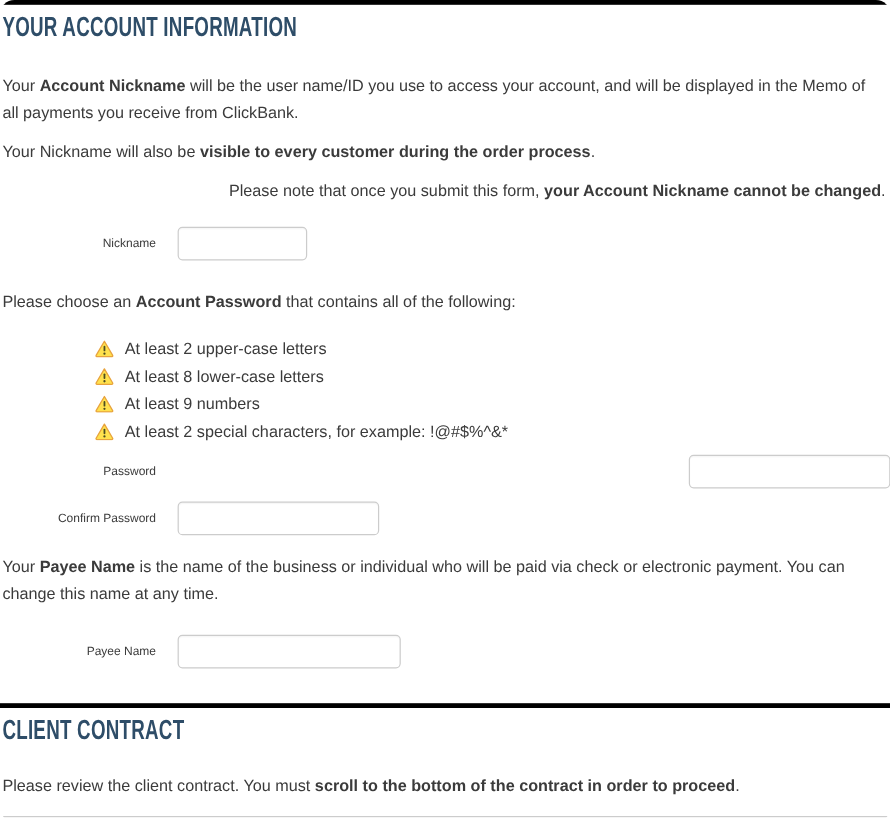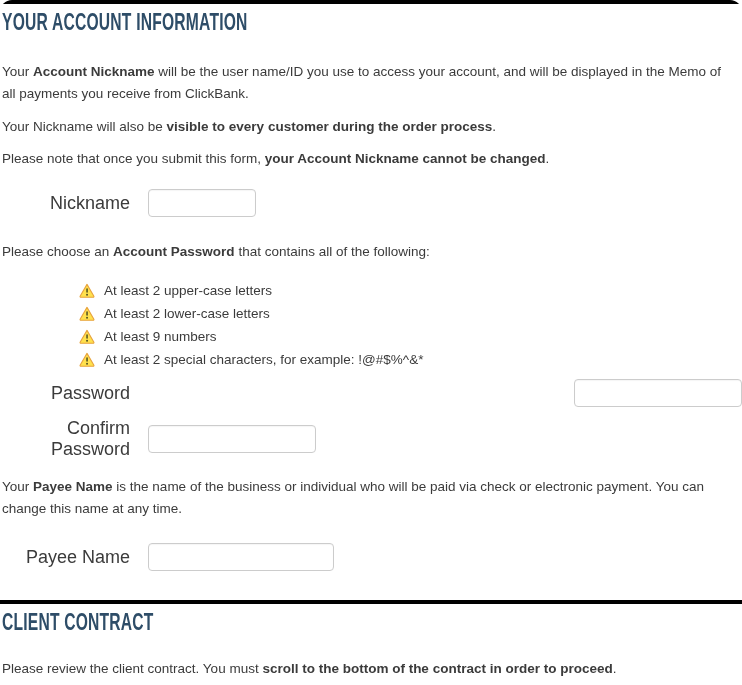--- a/index.html
+++ b/index.html
@@ -42,29 +42,29 @@
     letter-spacing: 0.3px;
   }
   p.copy {
     font-size: 13.5px;
     line-height: 22px;
     padding: 0 4px 0 2px;
   }
   .b { font-weight: bold; }
   .m-p1 { margin-top: 29px; }
   .m-p2 { margin-top: 11px; }
-  .m-p3 { margin-top: 10px; }
+  .m-p3 { margin-top: 10px; text-align: right; }
   .form-row {
     display: flex;
     align-items: center;
   }
   .form-row .lbl {
     width: 130px;
     text-align: right;
-    font-size: 18px;
+    font-size: 10px;
     color: #3b3b3b;
     flex: 0 0 130px;
     margin-right: 18px;
   }
   input.txt {
     height: 28px;
     border: 1px solid #cccccc;
     border-radius: 4px;
     background: #ffffff;
     font-family: "Liberation Sans", sans-serif;
@@ -150,21 +150,21 @@
         <span>At least 2 upper-case letters</span>
       </li>
       <li>
         <span class="warn-icon">
           <svg width="16" height="15" viewBox="0 0 16 15">
             <path d="M8 1.4 L14.9 13.2 A0.8 0.8 0 0 1 14.2 14.3 L1.8 14.3 A0.8 0.8 0 0 1 1.1 13.2 Z" fill="#ffe14d" stroke="#e8a33d" stroke-width="1.1" stroke-linejoin="round"></path>
             <rect x="7.3" y="5.2" width="1.5" height="4.6" rx="0.7" fill="#4d4d20"></rect>
             <circle cx="8.05" cy="11.7" r="0.95" fill="#4d4d20"></circle>
           </svg>
         </span>
-        <span>At least 2 lower-case letters</span>
+        <span>At least 8 lower-case letters</span>
       </li>
       <li>
         <span class="warn-icon">
           <svg width="16" height="15" viewBox="0 0 16 15">
             <path d="M8 1.4 L14.9 13.2 A0.8 0.8 0 0 1 14.2 14.3 L1.8 14.3 A0.8 0.8 0 0 1 1.1 13.2 Z" fill="#ffe14d" stroke="#e8a33d" stroke-width="1.1" stroke-linejoin="round"></path>
             <rect x="7.3" y="5.2" width="1.5" height="4.6" rx="0.7" fill="#4d4d20"></rect>
             <circle cx="8.05" cy="11.7" r="0.95" fill="#4d4d20"></circle>
           </svg>
         </span>
         <span>At least 9 numbers</span>

